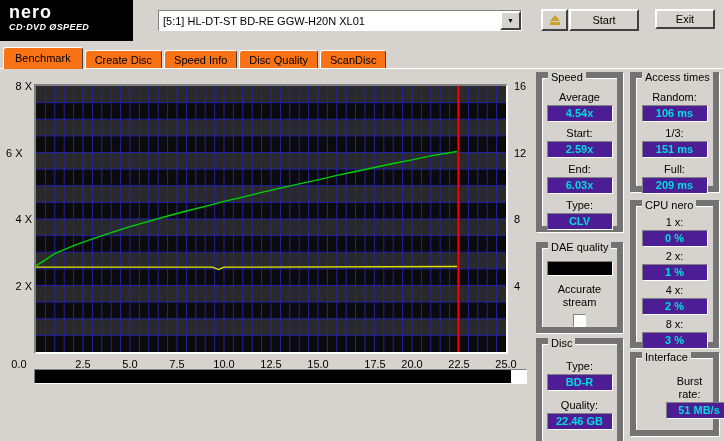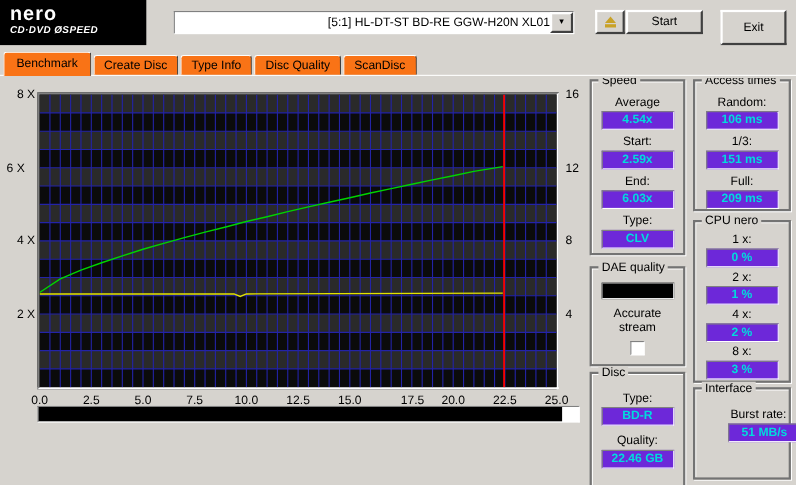--- a/index.html
+++ b/index.html
@@ -11,30 +11,30 @@
         padding:3px 0 0 9px;box-sizing:border-box;}
   .logo-nero{font-size:18px;font-weight:bold;letter-spacing:1px;line-height:19px;}
   .logo-sub{font-size:9px;font-weight:bold;font-style:italic;letter-spacing:.4px;}
 
   .raised{border:2px solid;border-color:#ffffff #404040 #404040 #ffffff;}
   .sunken{border:2px solid;border-color:#808080 #ffffff #ffffff #808080;}
   .sunken1{border:1px solid;border-color:#808080 #ffffff #ffffff #808080;}
 
   .combo{position:absolute;left:158px;top:10px;width:364px;height:21px;background:#fff;
          box-sizing:border-box;display:flex;align-items:center;}
-  .combo-text{flex:1;padding-left:20px;white-space:nowrap;overflow:hidden;text-align:right;}
+  .combo-text{flex:1;padding-left:4px;white-space:nowrap;overflow:hidden;}
   .combo-btn{width:17px;align-self:stretch;background:#d6d3ce;display:flex;align-items:center;
              justify-content:center;}
   .combo-arrow{font-size:7px;line-height:1;}
 
   .win-btn{position:absolute;background:#d6d3ce;display:flex;align-items:center;justify-content:center;
            box-sizing:border-box;font-family:inherit;font-size:11px;color:#000;padding:0;cursor:default;}
   .btn-eject{left:541px;top:9px;width:27px;height:22px;flex-direction:column;}
   .btn-start{left:569px;top:9px;width:70px;height:22px;}
-  .btn-exit{left:655px;top:9px;width:60px;height:32px;}
+  .btn-exit{left:655px;top:9px;width:60px;height:20px;}
   .eject-tri{width:0;height:0;border-left:5px solid transparent;border-right:5px solid transparent;
              border-bottom:6px solid #c9a227;}
   .eject-bar{width:10px;height:3px;background:#c9a227;margin-top:1px;}
 
   
   .tabs{position:absolute;left:3px;top:47px;height:22px;display:flex;z-index:2;}
   .tab{position:relative;top:3px;height:18px;line-height:18px;padding:0 9px;background:#f97316;
        border:1px solid;border-color:#ffffff #404040 #808080 #ffffff;border-bottom:none;
        border-radius:3px 3px 0 0;margin-right:2px;box-sizing:border-box;}
   .tab.active{top:0;height:22px;line-height:21px;z-index:3;padding:0 11px;}
@@ -46,25 +46,25 @@
               box-sizing:border-box;}
   .chart-wrap svg{display:block;}
   .axis-label{position:absolute;font-size:11px;color:#000;line-height:12px;}
 
   .posbar{position:absolute;left:34px;top:369px;width:493px;height:15px;background:#fff;
           box-sizing:border-box;}
   .posbar-fill{height:100%;background:#000;}
 
   
   .group{position:absolute;box-sizing:border-box;text-align:center;
-         border:2px solid #737373;box-shadow:inset 1px 1px 0 #ffffff,1px 1px 0 #ffffff;}
+         border:6px solid #737373;box-shadow:inset 1px 1px 0 #ffffff,1px 1px 0 #ffffff;}
   .group-title{position:absolute;top:-7px;left:6px;background:#d6d3ce;padding:0 3px;line-height:12px;}
   .field{margin-top:5px;}
   .flabel{line-height:13px;}
-  .fvalue{width:64px;height:15px;margin:1px auto 0;background:#6d28d9;color:#00dcdc;font-weight:bold;
+  .fvalue{width:64px;height:15px;margin:1px auto 0;background:#4c1d95;color:#00dcdc;font-weight:bold;
           line-height:15px;font-size:11px;box-sizing:content-box;}
 
   #g-speed{left:536px;top:72px;width:87px;height:160px;padding-top:8px;}
   #g-dae{left:536px;top:242px;width:87px;height:91px;padding-top:9px;}
   #g-disc{left:536px;top:338px;width:87px;height:127px;padding-top:8px;}
   #g-disc .field{margin-top:8px;}
   #g-access{left:630px;top:72px;width:89px;height:120px;padding-top:8px;}
   #g-cpu{left:630px;top:200px;width:89px;height:148px;padding-top:7px;}
   #g-cpu .field{margin-top:3px;}
   #g-iface{left:630px;top:352px;width:89px;height:84px;padding-top:8px;}
@@ -95,21 +95,21 @@
     <span class="eject-tri"></span>
     <span class="eject-bar"></span>
   </button>
   <button class="win-btn raised btn-start">Start</button>
   <button class="win-btn raised btn-exit">Exit</button>
 
   <div class="tab-underline"></div>
   <div class="tabs">
     <div class="tab active">Benchmark</div>
     <div class="tab">Create Disc</div>
-    <div class="tab">Type Info</div>
+    <div class="tab">Speed Info</div>
     <div class="tab">Disc Quality</div>
     <div class="tab">ScanDisc</div>
   </div>
 
   <div class="chart-wrap sunken">
     <svg id="plot-svg" width="470" height="266">
         <rect x="0" y="0" width="470" height="16.625" fill="#2a2a2a"></rect>
         <rect x="0" y="16.625" width="470" height="16.625" fill="#0b0b0b"></rect>
         <rect x="0" y="33.25" width="470" height="16.625" fill="#2a2a2a"></rect>
         <rect x="0" y="49.875" width="470" height="16.625" fill="#0b0b0b"></rect>
@@ -283,21 +283,21 @@
   </div>
 
 <div class="axis-label" style="left: 6px; top: 80px; width: 26px; text-align: right;">8 X</div>
     <div class="axis-label" style="left: 6px; top: 146.5px; width: 26px; text-align: left;">6 X</div>
     <div class="axis-label" style="left: 6px; top: 213px; width: 26px; text-align: right;">4 X</div>
     <div class="axis-label" style="left: 6px; top: 279.5px; width: 26px; text-align: right;">2 X</div>
     <div class="axis-label" style="left: 514px; top: 80px; width: 22px; text-align: left;">16</div>
     <div class="axis-label" style="left: 514px; top: 146.5px; width: 22px; text-align: left;">12</div>
     <div class="axis-label" style="left: 514px; top: 213px; width: 22px; text-align: left;">8</div>
     <div class="axis-label" style="left: 514px; top: 279.5px; width: 22px; text-align: left;">4</div>
-    <div class="axis-label" style="left: 21px; top: 358px; width: 30px; text-align: center;">0.0</div>
+    <div class="axis-label" style="left: 4px; top: 358px; width: 30px; text-align: center;">0.0</div>
     <div class="axis-label" style="left: 68px; top: 358px; width: 30px; text-align: center;">2.5</div>
     <div class="axis-label" style="left: 115px; top: 358px; width: 30px; text-align: center;">5.0</div>
     <div class="axis-label" style="left: 162px; top: 358px; width: 30px; text-align: center;">7.5</div>
     <div class="axis-label" style="left: 209px; top: 358px; width: 30px; text-align: center;">10.0</div>
     <div class="axis-label" style="left: 256px; top: 358px; width: 30px; text-align: center;">12.5</div>
     <div class="axis-label" style="left: 303px; top: 358px; width: 30px; text-align: center;">15.0</div>
     <div class="axis-label" style="left: 350px; top: 358px; width: 30px; text-align: center; margin-left: 10px;">17.5</div>
     <div class="axis-label" style="left: 397px; top: 358px; width: 30px; text-align: center;">20.0</div>
     <div class="axis-label" style="left: 444px; top: 358px; width: 30px; text-align: center;">22.5</div>
     <div class="axis-label" style="left: 491px; top: 358px; width: 30px; text-align: center;">25.0</div>

